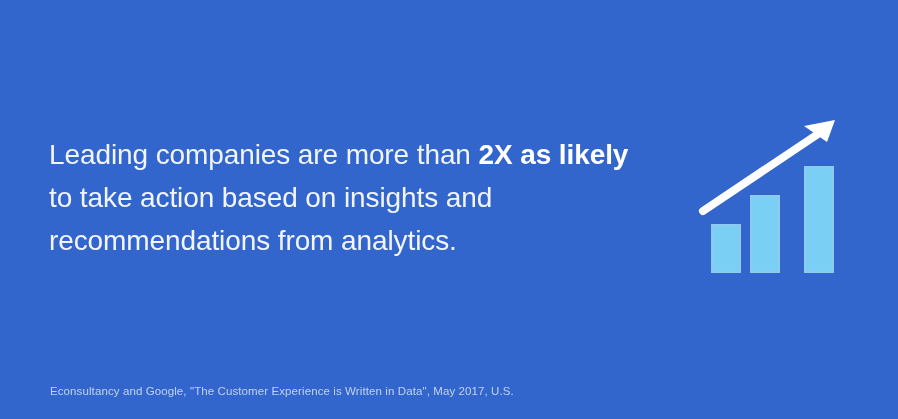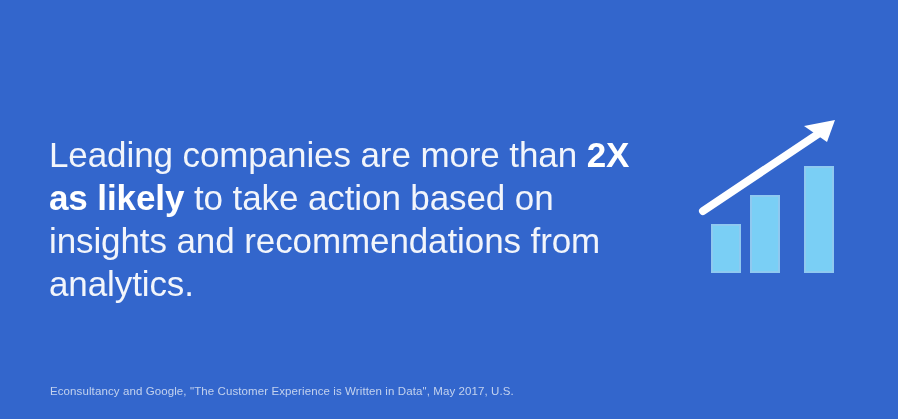--- a/index.html
+++ b/index.html
@@ -18,21 +18,21 @@
     width: 898px;
     height: 419px;
     background: #3366CC;
     box-sizing: border-box;
   }
   .headline {
     position: absolute;
     left: 49px;
     top: 133px;
     width: 590px;
-    font-size: 35px;
+    font-size: 28px;
     line-height: 43px;
     color: #F2F5FB;
     font-weight: 400;
     letter-spacing: -0.1px;
     -webkit-font-smoothing: antialiased;
   }
   .headline .strong {
     font-weight: 700;
     color: #FFFFFF;
   }

